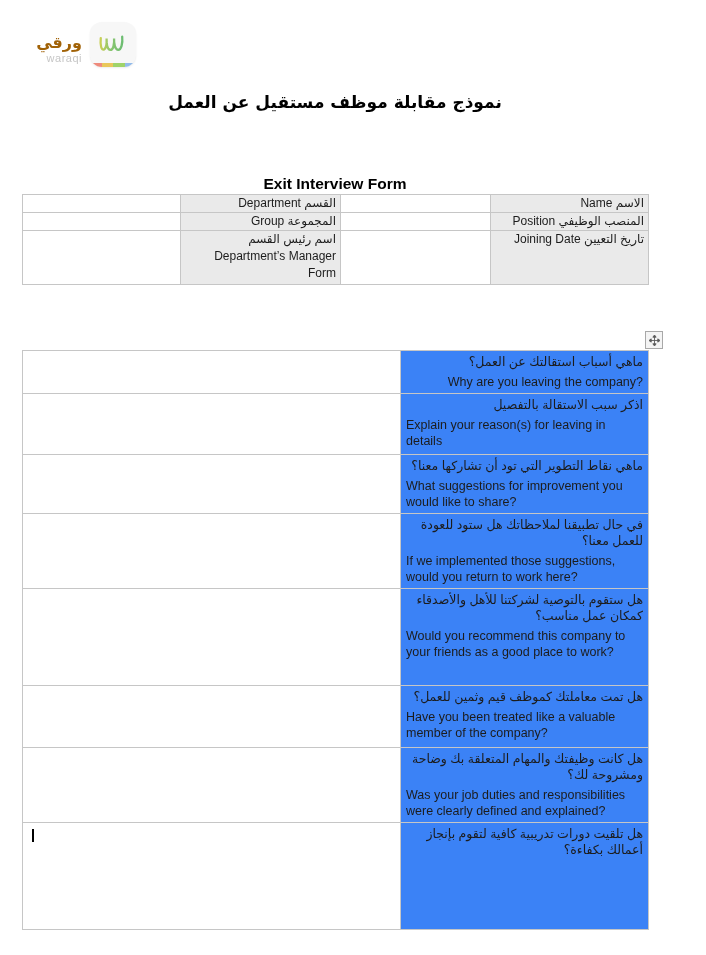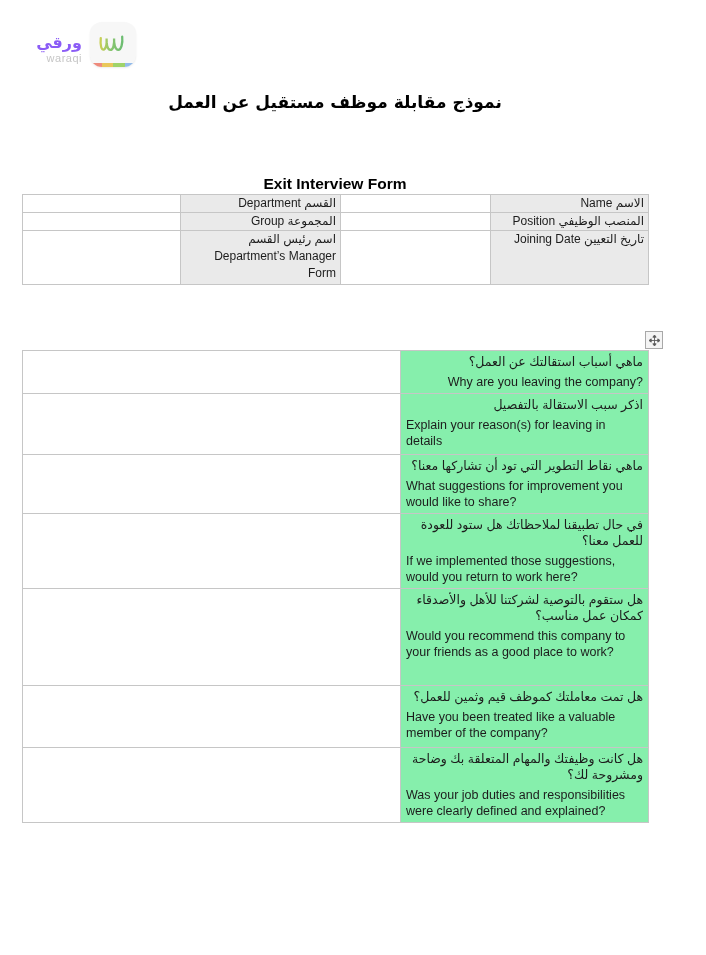--- a/index.html
+++ b/index.html
@@ -5,21 +5,21 @@
   html,body{margin:0;padding:0;}
   body{
     width:706px;height:955px;background:#ffffff;position:relative;
     font-family:"Liberation Sans","DejaVu Sans",sans-serif;color:#1c1c1c;
     overflow:hidden;
   }
 
   
   .logo{position:absolute;left:20px;top:22px;display:flex;align-items:flex-start;}
   .wordmark{width:62px;text-align:right;padding-top:12px;}
-  .wordmark .ar{font-size:16px;color:#8b5cf6;line-height:18px;font-weight:bold;}
+  .wordmark .ar{font-size:16px;color:#a16207;line-height:18px;font-weight:bold;}
   .wordmark .en{font-size:11px;color:#c6c6c6;line-height:12px;letter-spacing:.5px;}
   .app-icon{
     width:46px;height:45px;margin-left:8px;background:#f7f7f7;border-radius:12px;
     box-shadow:0 1px 2px rgba(0,0,0,.08);overflow:hidden;position:relative;
     display:flex;align-items:center;justify-content:center;
   }
   .app-icon svg{display:block;}
   .rainbow{position:absolute;left:0;right:0;bottom:0;height:4px;display:flex;}
   .rainbow span{flex:1;}
 
@@ -44,21 +44,21 @@
   .info-table td.lbl{background:#eaeaea;text-align:right;}
   .info-table td.inp{background:#ffffff;}
   .info-table tr:nth-child(1){height:18px;}
   .info-table tr:nth-child(2){height:18px;}
   .info-table tr:nth-child(3){height:54px;}
   .info-table tr:nth-child(4){height:36px;}
 
   
   .q-table{position:absolute;left:22px;top:350px;width:626px;}
   .q-table td{font-size:12.5px;line-height:16px;padding:3px 5px;}
-  .q-table td.q{background:#86efac;}
+  .q-table td.q{background:#3b82f6;}
   .q-table td.ans{background:#ffffff;}
   .q-table .ar{direction:rtl;text-align:right;}
   .q-table .en{text-align:left;margin-top:4px;}
   .q-table .en.right{text-align:right;}
   .q-table tr:nth-child(1){height:42px;}
   .q-table tr:nth-child(2){height:61px;margin-top:8px;}
   .q-table tr:nth-child(3){height:50px;}
   .q-table tr:nth-child(4){height:75px;}
   .q-table tr:nth-child(5){height:97px;}
   .q-table tr:nth-child(6){height:62px;}
@@ -211,14 +211,20 @@
           <div class="en">Have you been treated like a valuable member of the company?</div>
         </td>
       </tr>
       <tr>
         <td class="ans"></td>
         <td class="q">
           <div class="ar">هل كانت وظيفتك والمهام المتعلقة بك وضاحة ومشروحة لك؟</div>
           <div class="en">Was your job duties and responsibilities were clearly defined and explained?</div>
         </td>
       </tr>
+      <tr>
+        <td class="ans"><span class="caret"></span></td>
+        <td class="q">
+          <div class="ar">هل تلقيت دورات تدريبية كافية لتقوم بإنجاز أعمالك بكفاءة؟</div>
+        </td>
+      </tr>
     </tbody>
 </table>
 
 </body></html>

